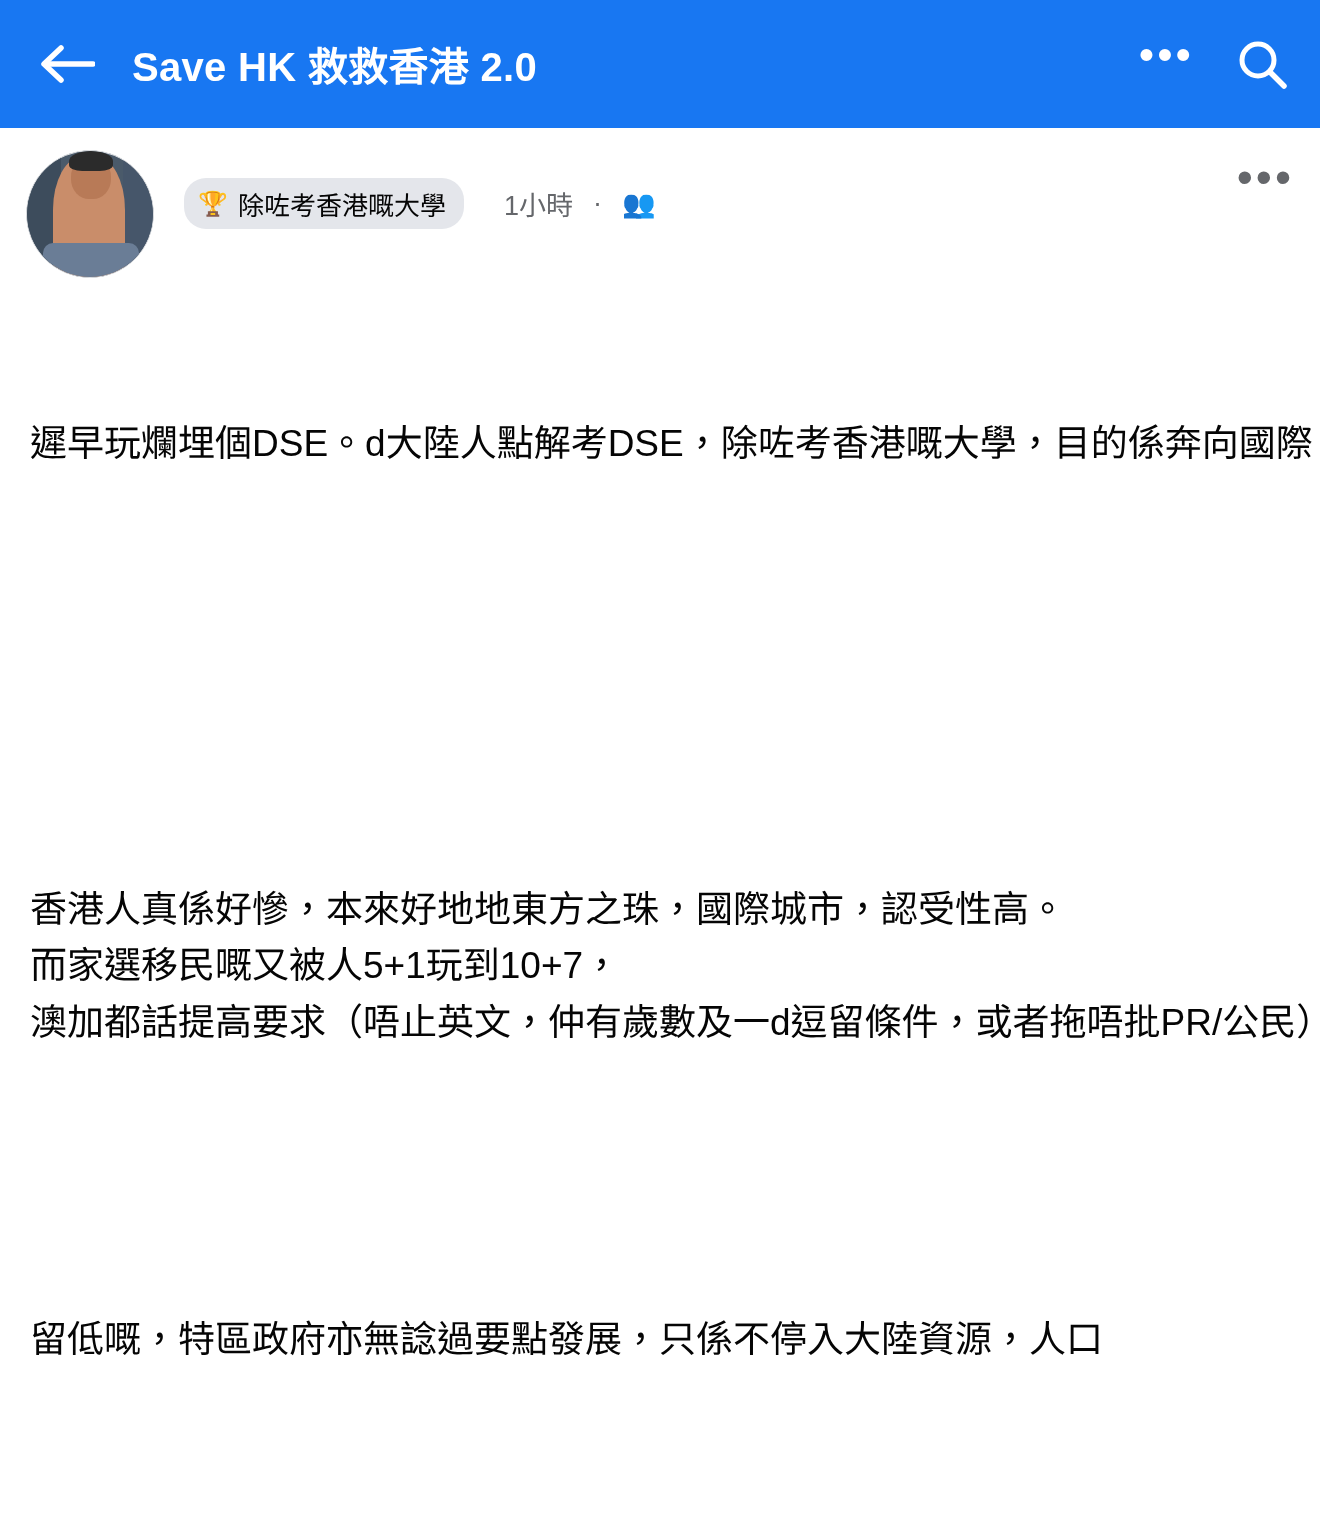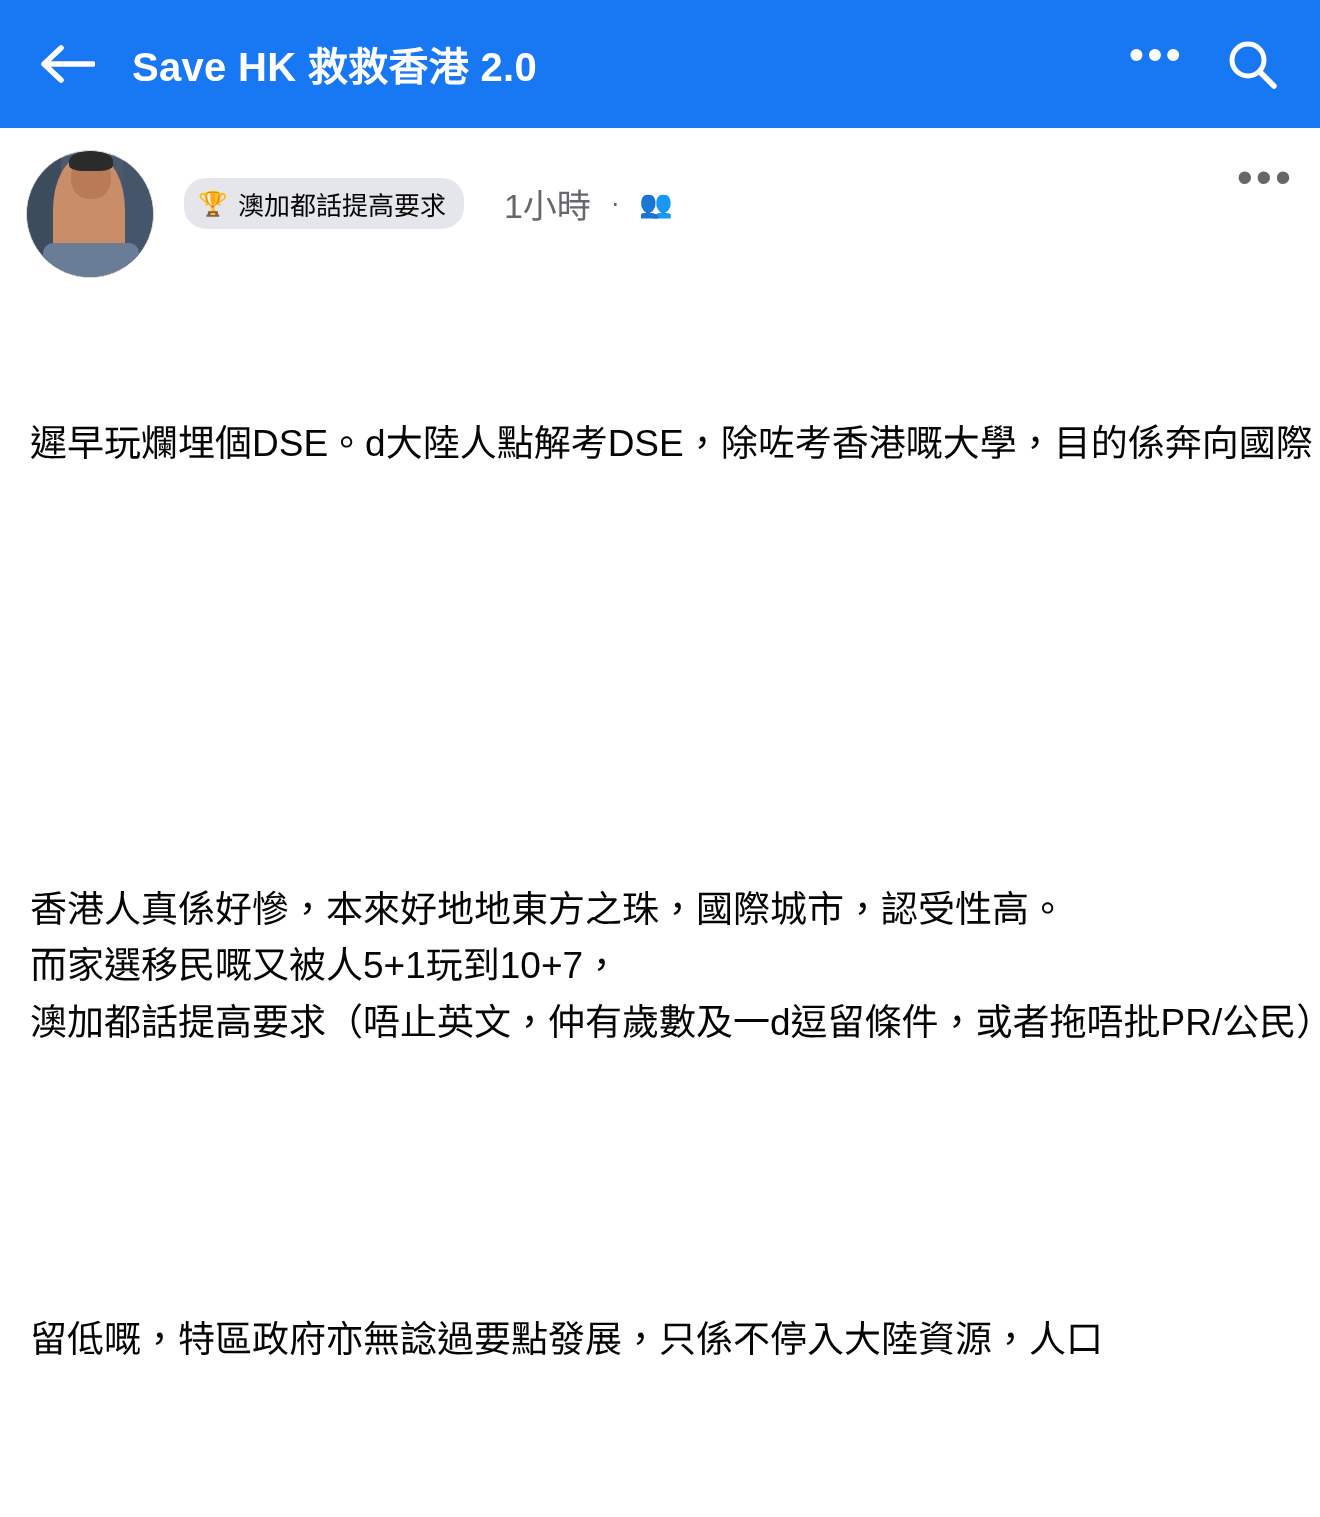--- a/index.html
+++ b/index.html
@@ -12,21 +12,21 @@
     overflow: hidden;
   }
 
   
   .appbar {
     position: relative;
     height: 128px;
     background: #1877f2;
     display: flex;
     align-items: center;
-    padding: 0 28px 0 36px;
+    padding: 0 18px 0 36px;
   }
   .back-btn {
     width: 62px;
     height: 62px;
     display: flex;
     align-items: center;
     justify-content: center;
     flex: 0 0 auto;
     cursor: pointer;
   }
@@ -155,21 +155,21 @@
     font-size: 26px;
     color: #050505;
     white-space: nowrap;
   }
   .badge .trophy {
     font-size: 24px;
     line-height: 1;
     display: inline-block;
   }
   .timestamp {
-    font-size: 34px;
+    font-size: 27px;
     color: #65676b;
     white-space: nowrap;
     margin-left: 22px;
   }
   .dot-sep {
     color: #65676b;
     font-size: 27px;
     margin: 0 2px;
   }
   .audience-icon {
@@ -235,21 +235,21 @@
       <div class="skin"></div>
       <div class="head"></div>
       <div class="hair"></div>
       <div class="jeans"></div>
     </div>
 
     <div class="header-text">
       <div class="meta-row">
         <span class="badge">
           <span class="trophy">🏆</span>
-          <span>澳加都話提高要求</span>
+          <span>除咗考香港嘅大學</span>
         </span>
         <span class="timestamp">1小時</span>
         <span class="dot-sep">·</span>
         <span class="audience-icon">👥</span>
       </div>
     </div>
 
     <div class="post-menu">•••</div>
   </div>
 

